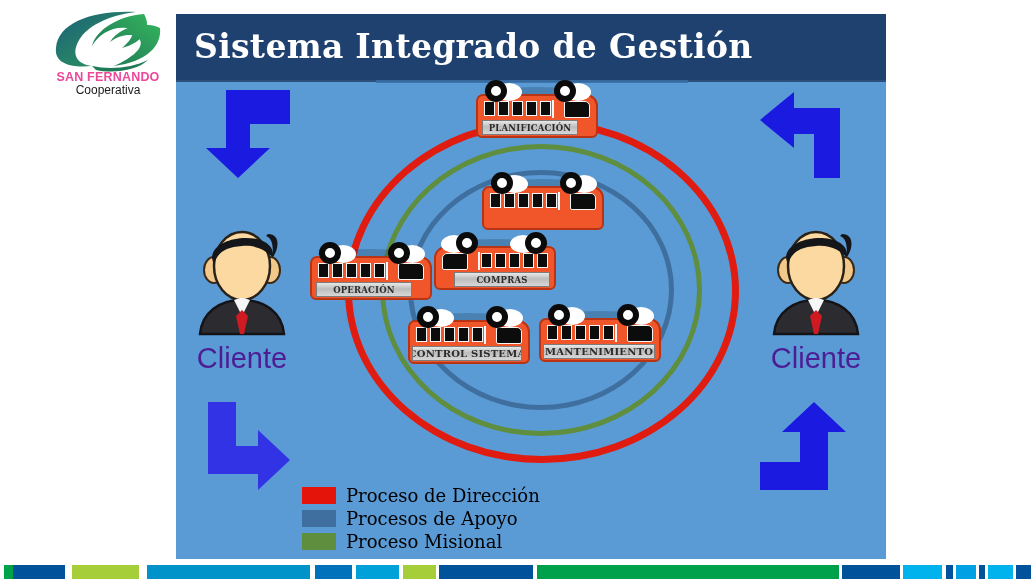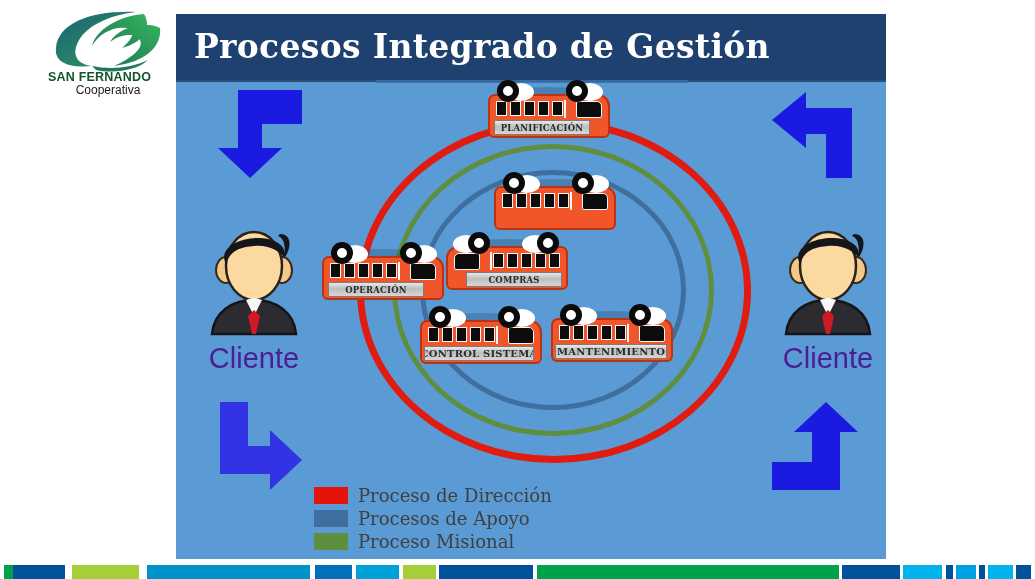--- a/index.html
+++ b/index.html
@@ -8,23 +8,23 @@
     font-family:"Liberation Sans",sans-serif;
   }
 
   
   #logo{
     position:absolute;left:48px;top:8px;width:120px;height:90px;
   }
   #logo .mark{position:absolute;left:0;top:0;width:120px;height:66px;overflow:hidden;}
   #logo .mark svg{display:block;}
   #logo .l1{
-    position:absolute;left:0;top:62px;width:120px;text-align:left;
+    position:absolute;left:0;top:62px;width:120px;text-align:center;
     font-family:"Liberation Sans",sans-serif;font-weight:bold;font-size:12.5px;
-    letter-spacing:.2px;color:#14532d;white-space:nowrap;
+    letter-spacing:.2px;color:#ec4899;white-space:nowrap;
   }
   #logo .l2{
     position:absolute;left:0;top:75px;width:120px;text-align:center;
     font-family:"Liberation Sans",sans-serif;font-size:12px;color:#1a1a1a;
   }
 
   
   #slide{
     position:absolute;left:176px;top:14px;width:710px;height:545px;
     background:#5b9bd5;
@@ -38,21 +38,21 @@
     font-family:"DejaVu Serif","Liberation Serif",serif;
     font-weight:bold;font-size:33px;color:#ffffff;
     letter-spacing:.3px;white-space:nowrap;
   }
   
   #subrule{
     position:absolute;left:200px;top:66px;width:312px;height:3px;
     background:#3a6ea5;opacity:.85;
   }
 
-  #canvas{position:absolute;left:12px;top:66px;width:710px;height:479px;overflow:hidden;}
+  #canvas{position:absolute;left:0;top:66px;width:710px;height:479px;overflow:hidden;}
 
   
   .ring{position:absolute;border-style:solid;border-radius:50%;background:transparent;}
   #ring-red   {left:169px;top:39px;width:380px;height:330px;border-width:7px;border-color:#e01b10;}
   #ring-green {left:204px;top:64px;width:312px;height:282px;border-width:5px;border-color:#5e8e3e;}
   #ring-blue  {left:232px;top:90px;width:256px;height:230px;border-width:5px;border-color:#3f6f9e;}
 
   
   .bus{position:absolute;}
   .bus .shadow{
@@ -98,21 +98,21 @@
 
   
   .arrow{position:absolute;}
 
   
   #legend{position:absolute;left:126px;top:404px;}
   .lrow{display:flex;align-items:center;height:23px;}
   .lsw{width:34px;height:17px;margin-right:10px;flex:0 0 auto;}
   .ltx{
     font-family:"DejaVu Serif","Liberation Serif",serif;
-    font-size:18px;color:#404040;white-space:nowrap;
+    font-size:18px;color:#000000;white-space:nowrap;
   }
 
   
   #strip{position:absolute;left:0;top:565px;width:1035px;height:14px;display:flex;}
   #strip div{height:14px;}
 </style>
 </head>
 <body>
 
 <div id="logo">
@@ -134,21 +134,21 @@
       <path d="M44 58 C62 62 84 60 100 52 C90 62 66 66 48 62 Z" fill="#1f7a58"></path>
     </svg>
   </div>
   <div class="l1">SAN FERNANDO</div>
   <div class="l2">Cooperativa</div>
 </div>
 
 <div id="slide">
 
   <div id="titlebar">
-    <div id="titletext">Procesos Integrado de Gestión</div>
+    <div id="titletext">Sistema Integrado de Gestión</div>
   </div>
   <div id="subrule"></div>
 
   <div id="canvas">
 
     <div class="ring" id="ring-red"></div>
     <div class="ring" id="ring-green"></div>
     <div class="ring" id="ring-blue"></div>
 
     <div class="bus" style="left:300px;top:14px;">

